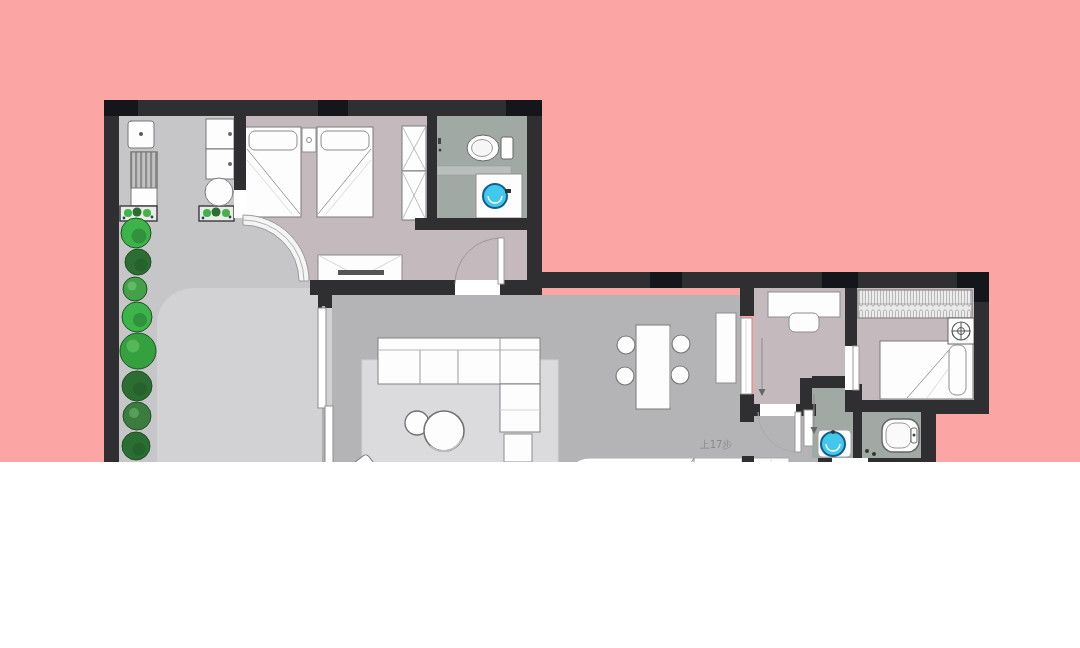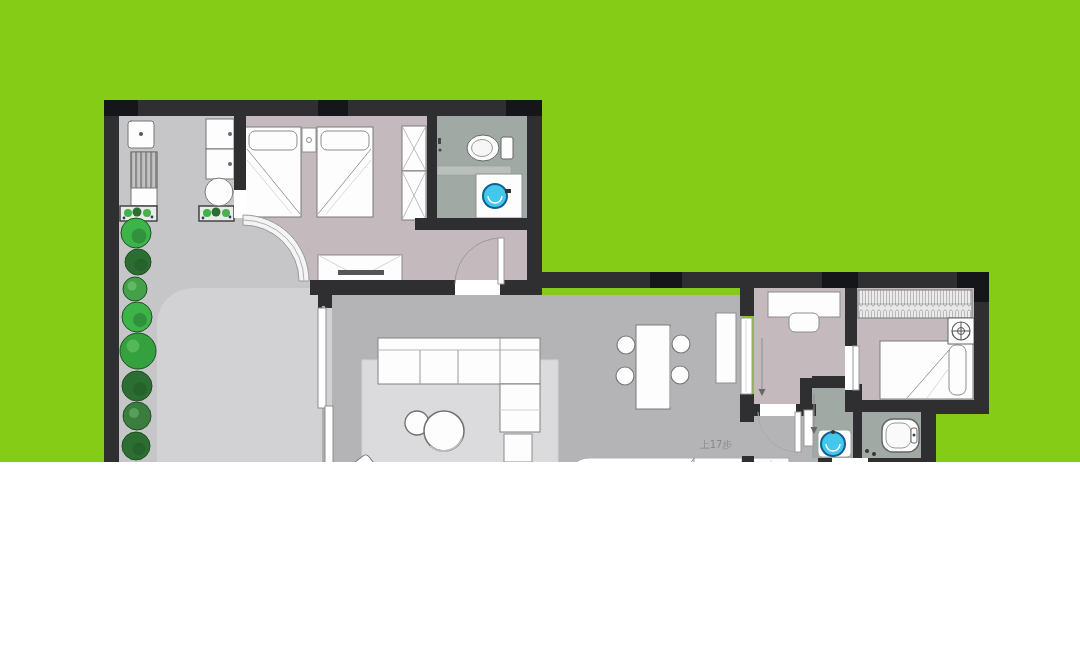--- a/index.html
+++ b/index.html
@@ -1,16 +1,16 @@
 <!DOCTYPE html>
 <html><head>
 <meta charset="utf-8">
 <style>
   html,body{margin:0;padding:0;background:#ffffff;}
-  #stage{position:relative;width:1080px;height:462px;background:#84cc16;overflow:hidden;
+  #stage{position:relative;width:1080px;height:462px;background:#fca5a5;overflow:hidden;
          font-family:"DejaVu Sans",sans-serif;}
   svg{position:absolute;left:0;top:0;}
   text{font-family:"DejaVu Sans",sans-serif;}
 </style>
 </head>
 <body>
 
 <div id="stage">
 <svg width="1080" height="648" viewBox="0 0 1080 648">
   <defs>

